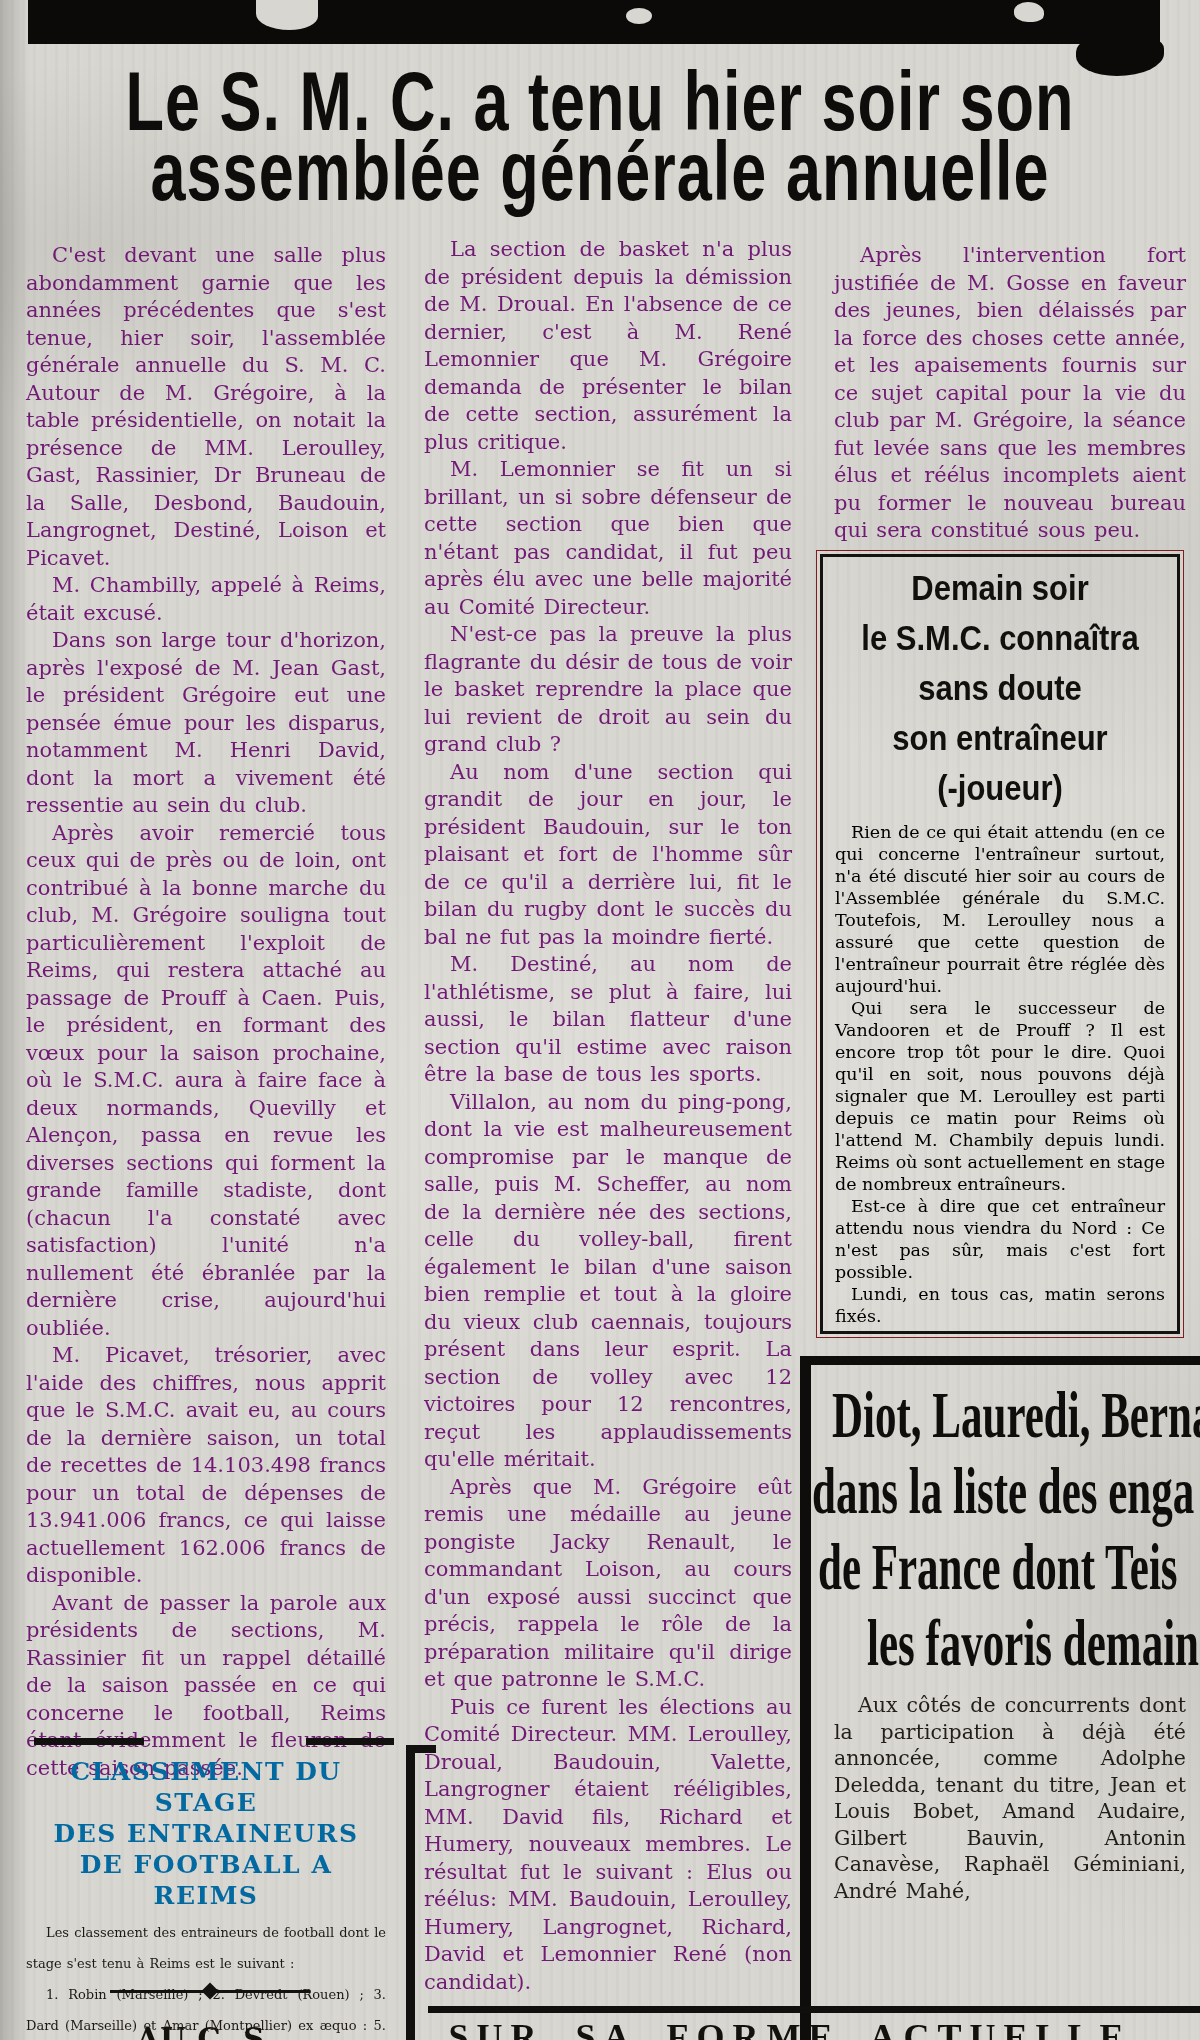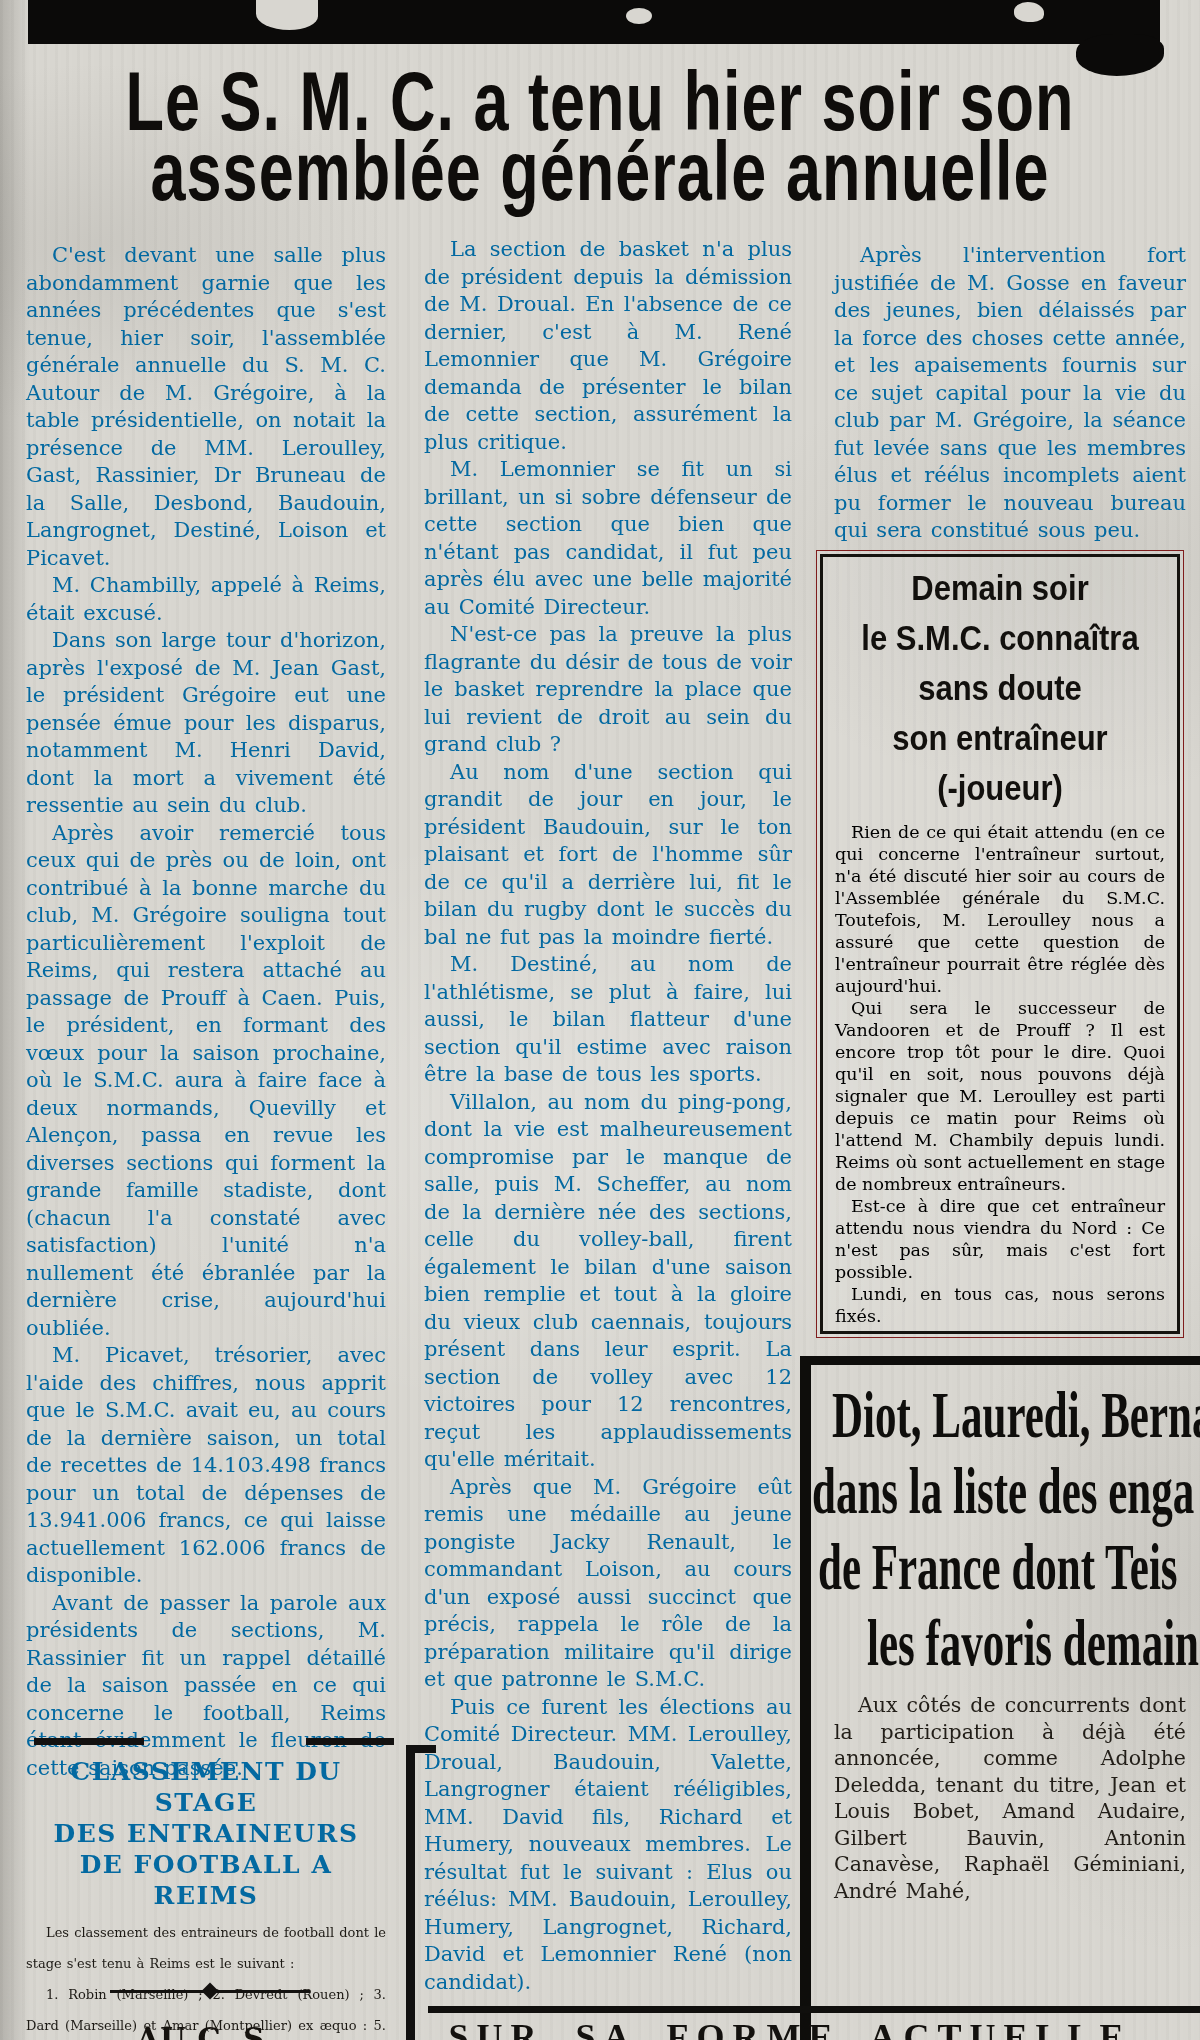--- a/index.html
+++ b/index.html
@@ -24,21 +24,21 @@
   .speck.s2 { left:598px; top:8px; width:26px; height:16px; border-radius:50%; }
   .speck.s3 { left:986px; top:2px; width:30px; height:20px; border-radius:50% 60% 40% 50%; }
   .bar-blob { position:absolute; left:1076px; top:34px; width:88px; height:42px; background:#0b0a09; border-radius:46% 38% 58% 50%; }
   
   .headline { position:absolute; left:0; top:34px; width:1200px; text-align:center;
     font-family:"Liberation Sans",sans-serif; font-weight:bold; color:#0f0d0b; }
   .hl-line { display:block; font-size:63px; line-height:70px; letter-spacing:1px;
     transform:scaleY(1.32); transform-origin:50% 0; white-space:nowrap; }
   
   .body-col { position:absolute; font-family:"DejaVu Serif",serif; font-size:21px;
-    line-height:27.5px; text-align:justify; color:#0369a1; word-spacing:2px; }
+    line-height:27.5px; text-align:justify; color:#701a75; word-spacing:2px; }
   .body-col p { margin:0; text-indent:26px; }
   #col1 { left:26px; top:242px; width:360px; }
   #col2 { left:424px; top:236px; width:368px; }
   #col3lead { left:834px; top:242px; width:352px; }
   
   .rule-seg { position:absolute; top:1738px; height:7px; background:#131110; }
   .rule-seg.a { left:34px; width:110px; }
   .rule-seg.b { left:306px; width:88px; }
   .classement { position:absolute; left:26px; top:1756px; width:360px; font-family:"DejaVu Serif",serif; }
   .classement .head { margin:0 0 6px 0; }
@@ -149,21 +149,21 @@
       <div class="coach-title">
         <div>Demain soir</div>
         <div>le S.M.C. connaîtra</div>
         <div>sans doute</div>
         <div>son entraîneur</div>
         <div>(-joueur)</div>
       </div>
       <p>Rien de ce qui était attendu (en ce qui concerne l'entraîneur surtout, n'a été discuté hier soir au cours de l'Assemblée générale du S.M.C. Toutefois, M. Leroulley nous a assuré que cette question de l'entraîneur pourrait être réglée dès aujourd'hui.</p>
       <p>Qui sera le successeur de Vandooren et de Prouff ? Il est encore trop tôt pour le dire. Quoi qu'il en soit, nous pouvons déjà signaler que M. Leroulley est parti depuis ce matin pour Reims où l'attend M. Chambily depuis lundi. Reims où sont actuellement en stage de nombreux entraîneurs.</p>
       <p>Est-ce à dire que cet entraîneur attendu nous viendra du Nord : Ce n'est pas sûr, mais c'est fort possible.</p>
-      <p>Lundi, en tous cas, nous serons fixés.</p>
+      <p>Lundi, en tous cas, matin serons fixés.</p>
     </div>
   </div>
 
   <div class="cycling-box">
     <div class="cy-headline">
       <div class="cy-line l1"><span>Diot, Lauredi, Berna</span></div>
       <div class="cy-line l2"><span>dans la liste des enga</span></div>
       <div class="cy-line l3"><span>de France dont Teis</span></div>
       <div class="cy-line l4"><span>les favoris demain</span></div>
     </div>

